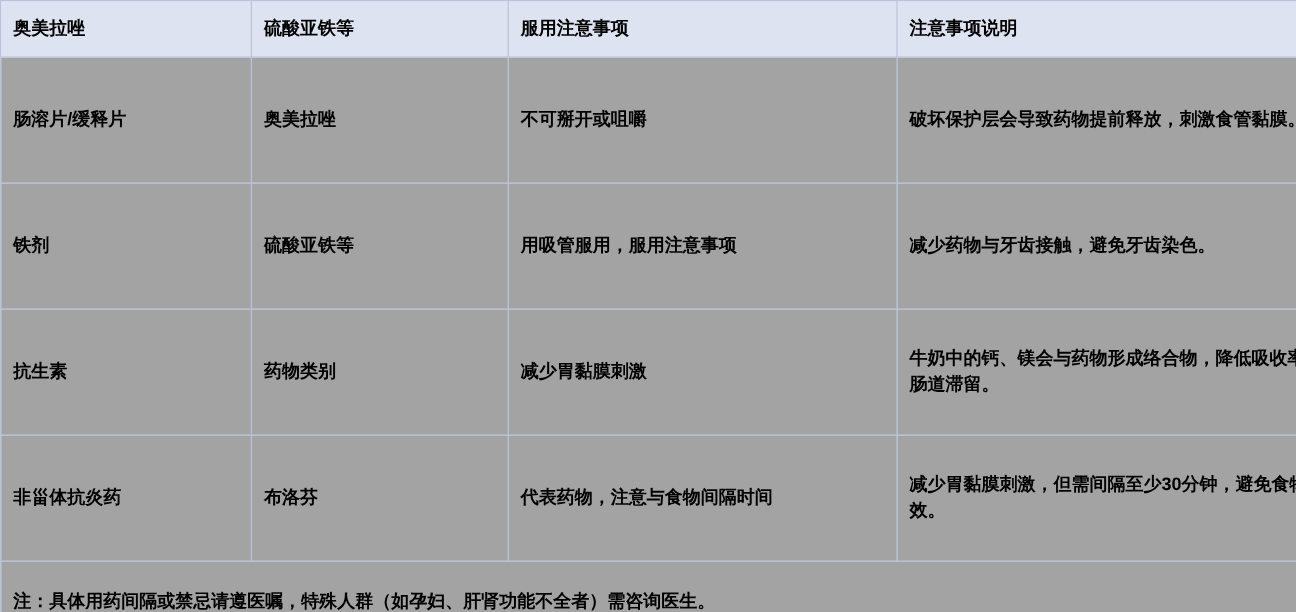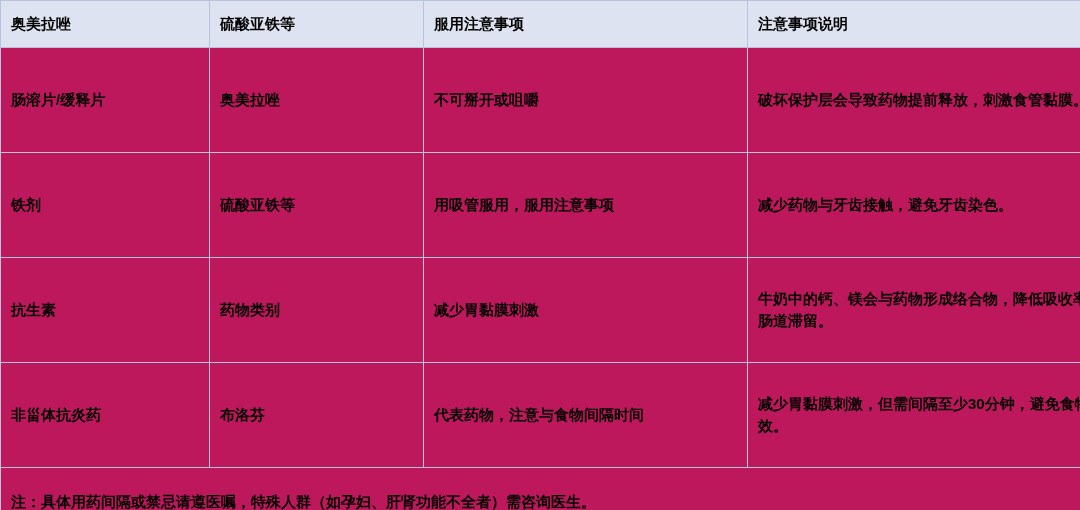--- a/index.html
+++ b/index.html
@@ -36,21 +36,21 @@
     word-break: break-word;
   }
   thead th {
     background: #dde3f0;
     height: 34px;
     padding-top: 4px;
     padding-bottom: 4px;
     font-size: 15.5px;
   }
   tbody td {
-    background: #be185d;
+    background: #a3a3a3;
     margin-top: 12px;
   }
   .col1 { width: 190px; }
   .col2 { width: 195px; }
   .col3 { width: 305px; }
   .col4 { width: 390px; }
   .row-body td { height: 92px; }
   .note-cell {
     text-align: center;
     height: 56px;

